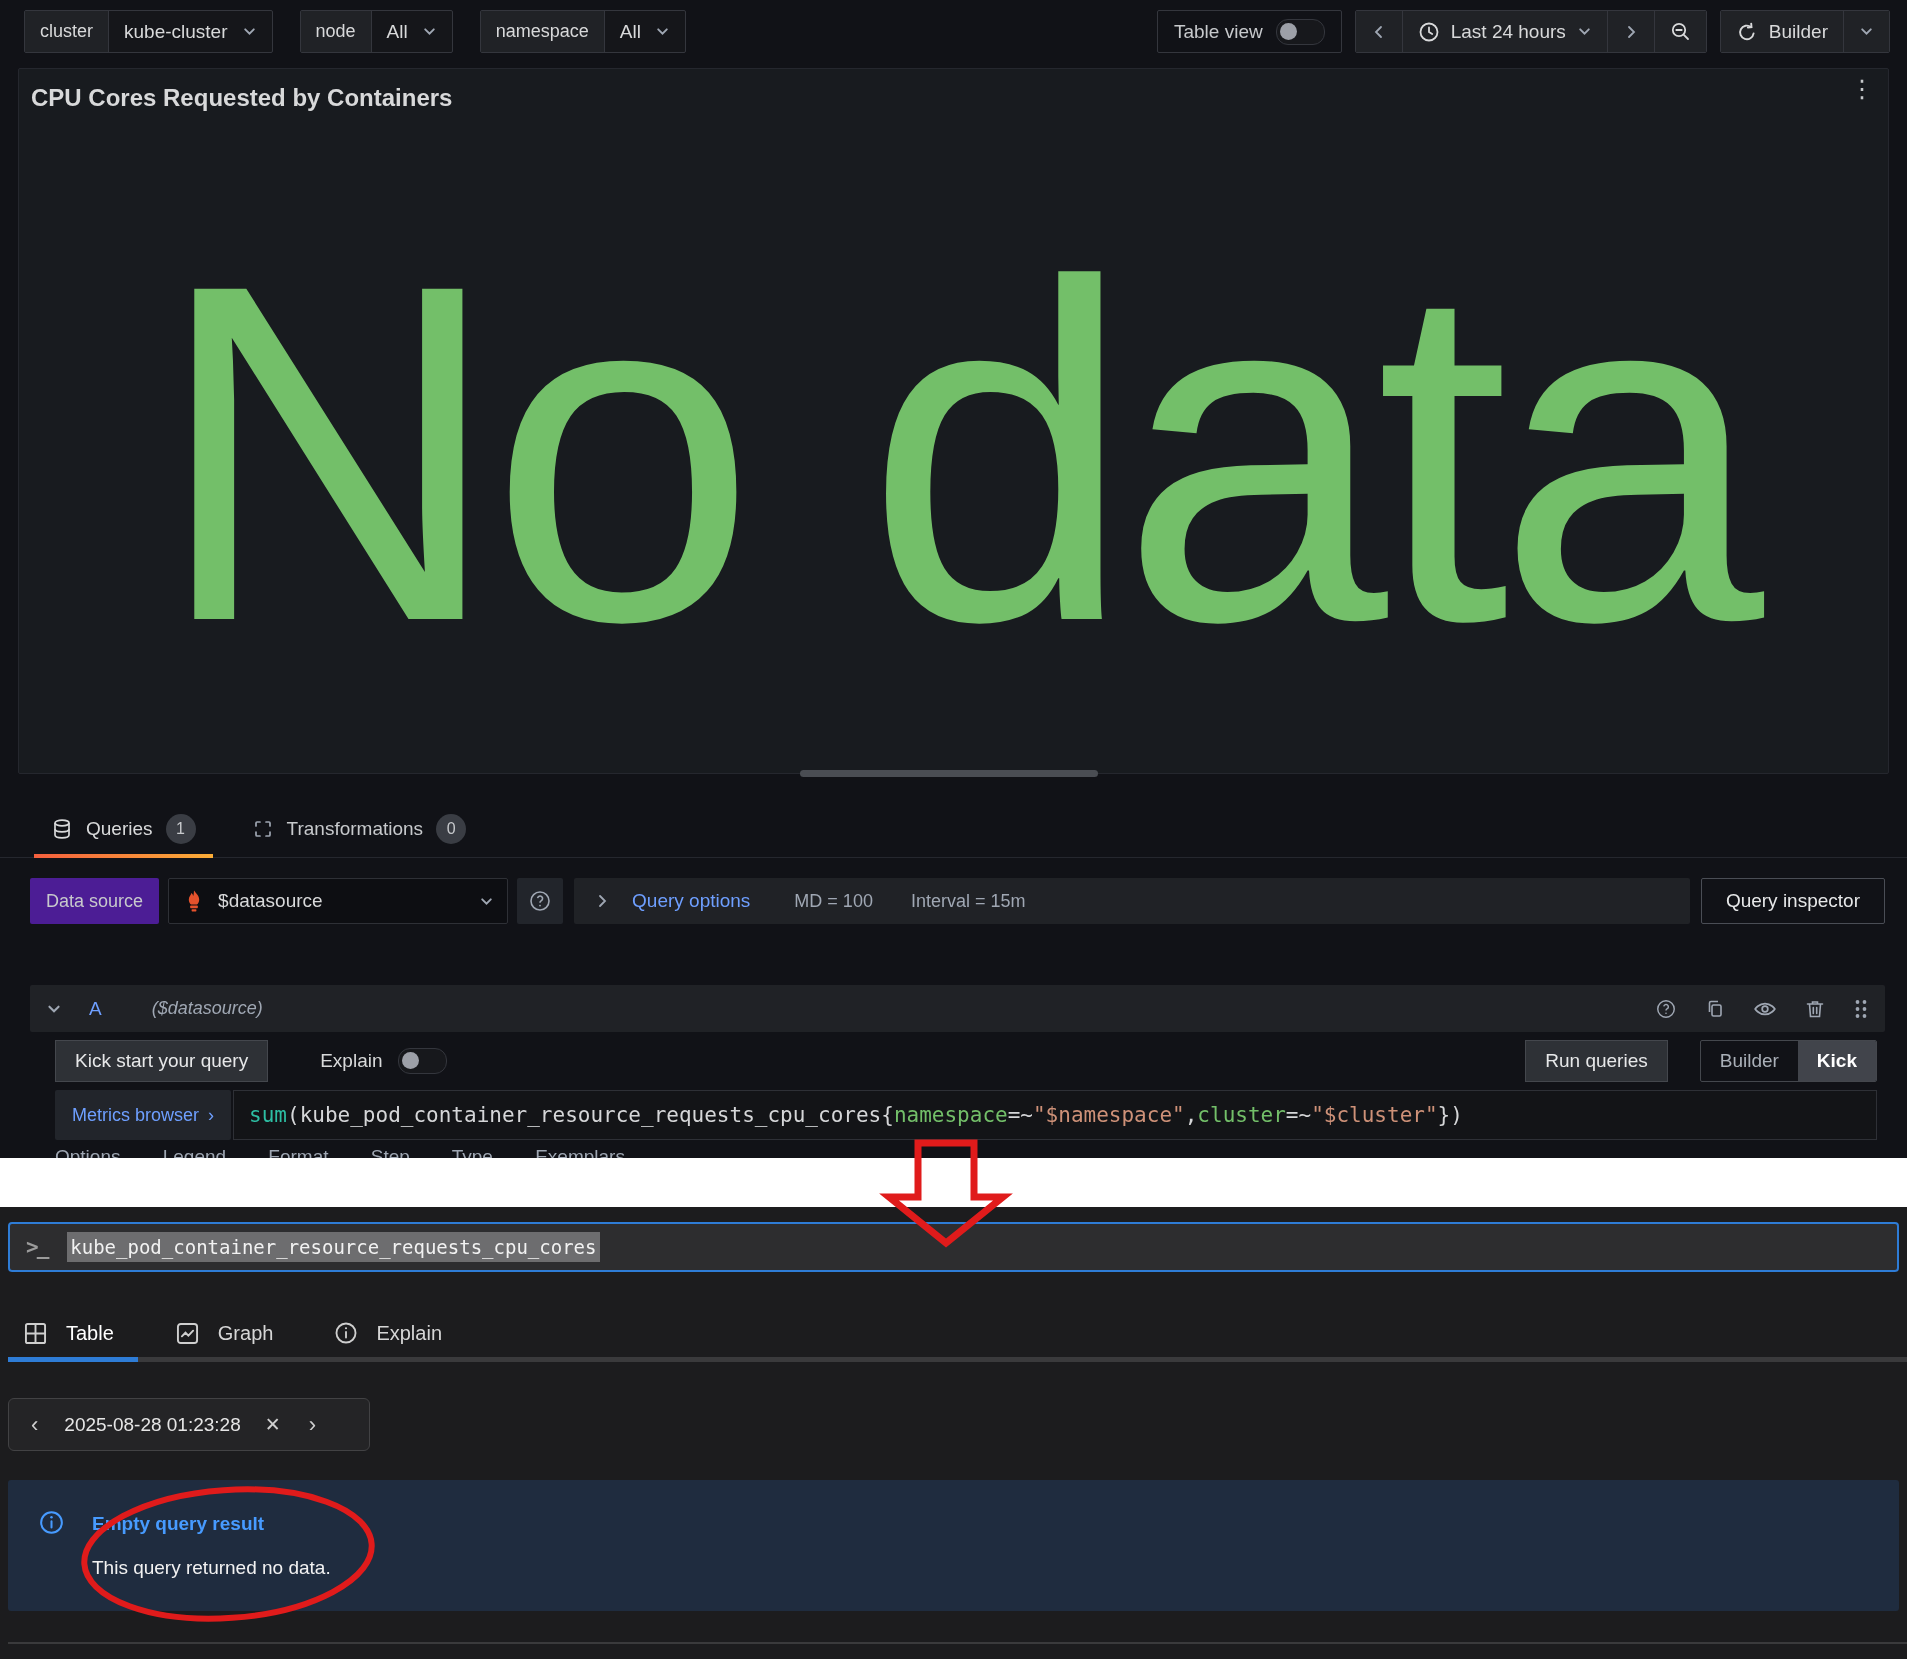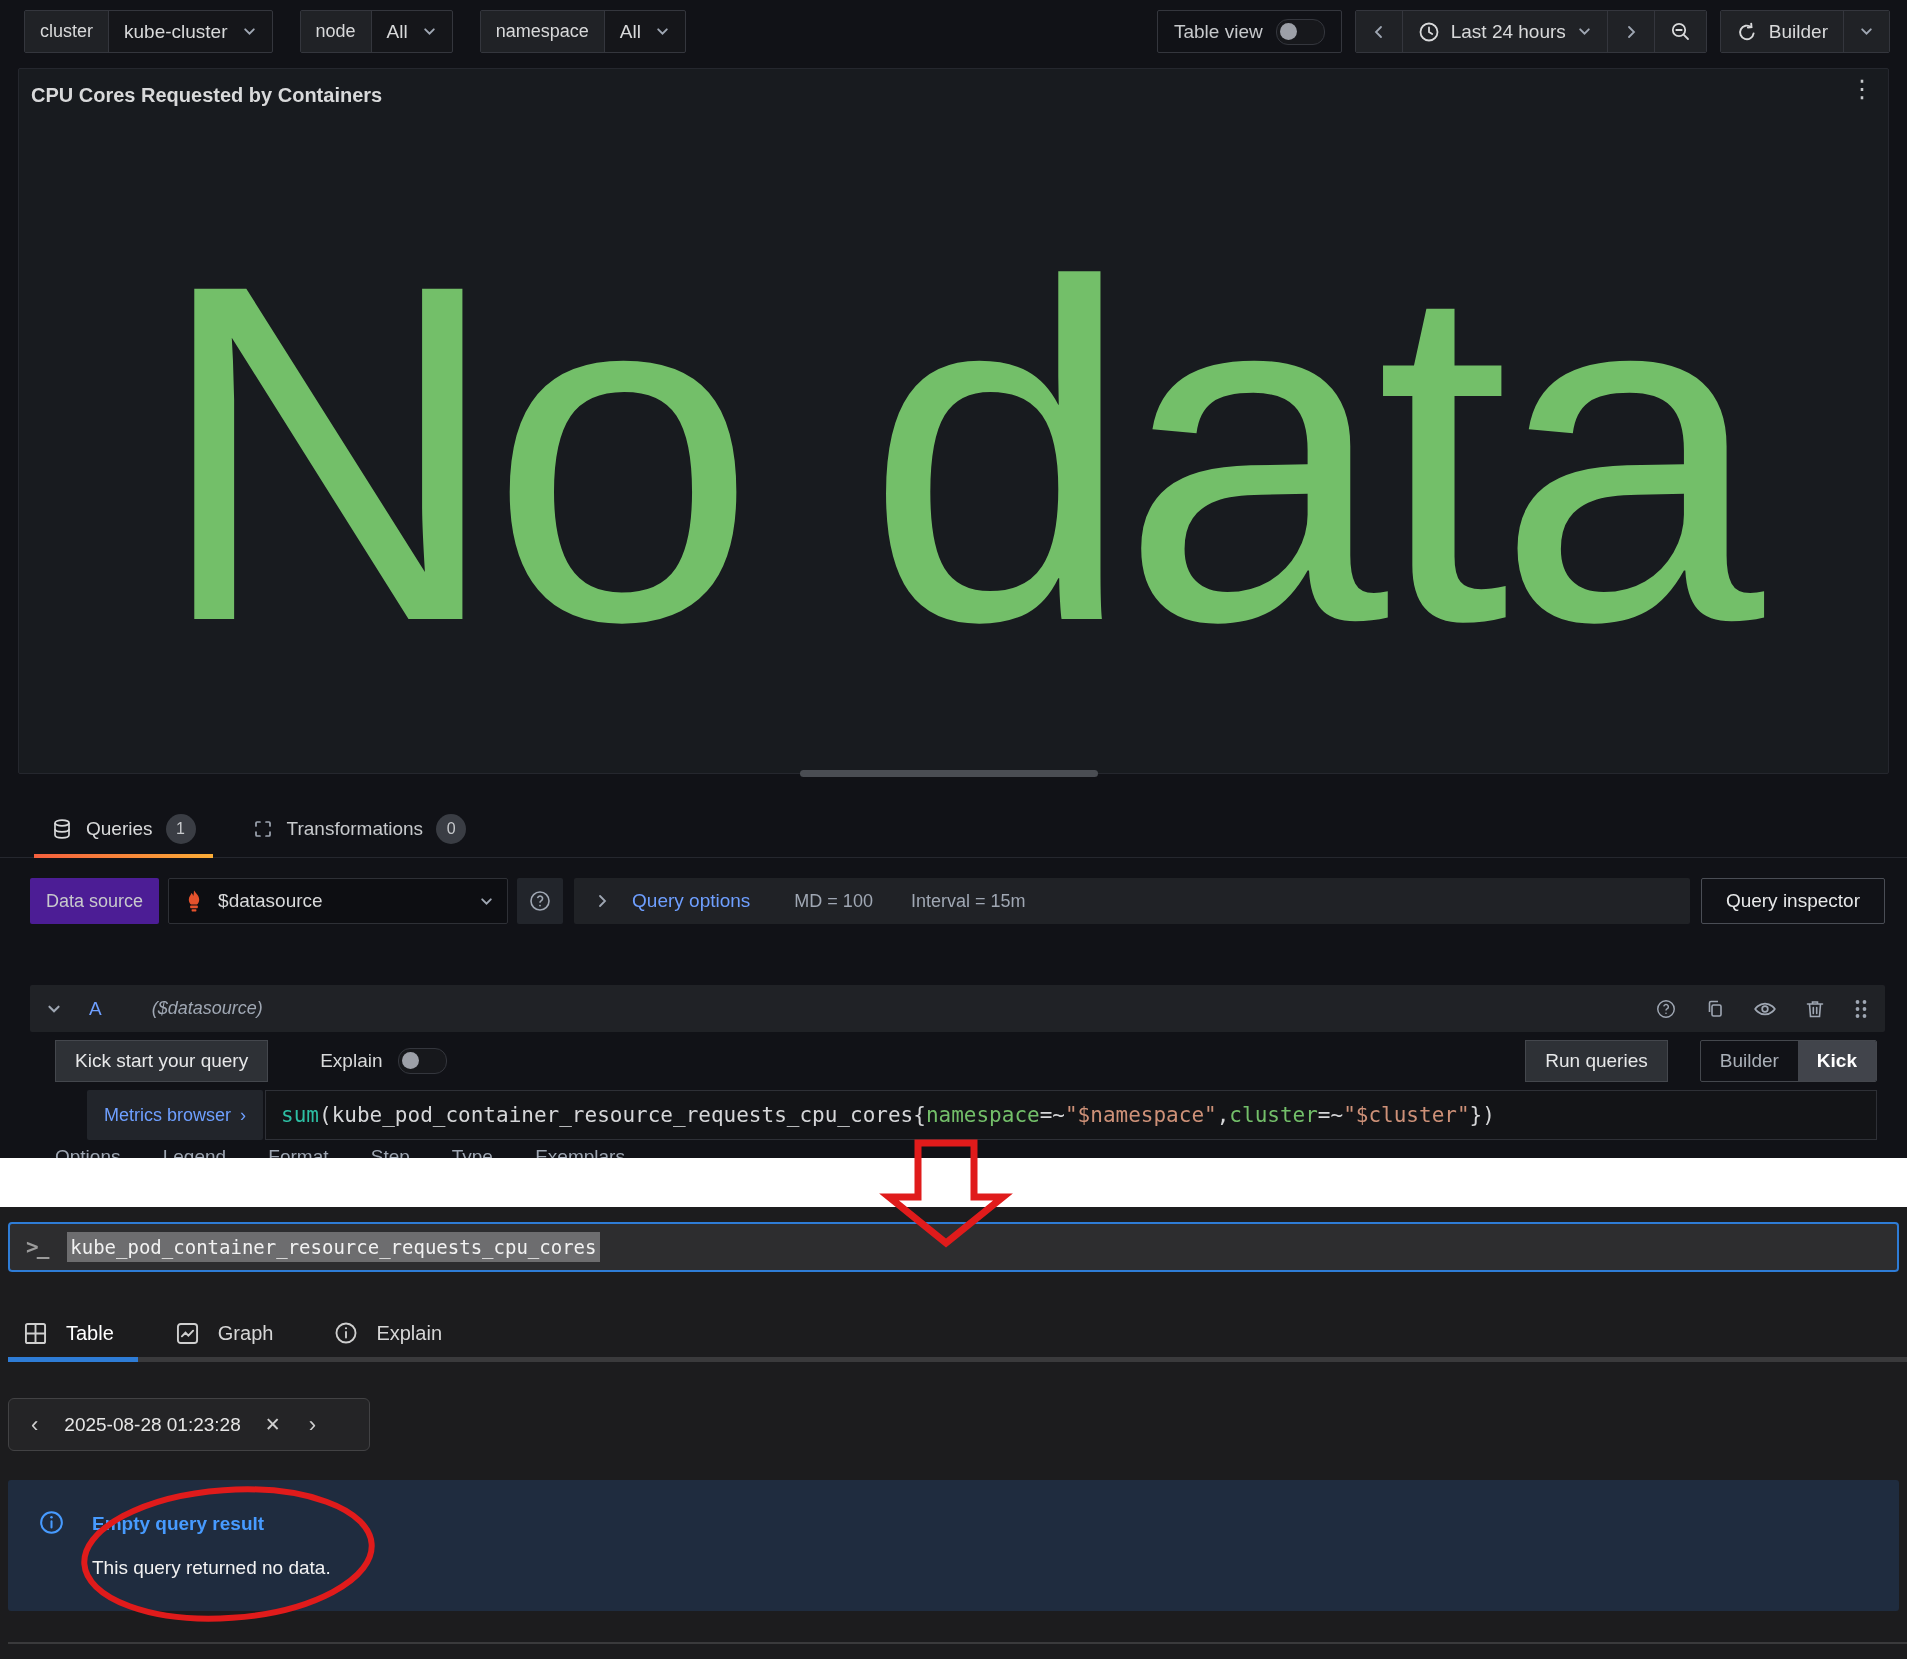--- a/index.html
+++ b/index.html
@@ -16,21 +16,21 @@
   .icon{display:inline-flex;align-items:center;justify-content:center;color:#9fa7b3;}
   .gt-right{margin-left:auto;display:flex;align-items:center;gap:13px;}
   .tv-chip{height:41px;border:1px solid #34363d;border-radius:2px;display:flex;align-items:center;gap:13px;padding:0 16px;color:#c7c9cc;font-size:19px;}
   .toggle{width:47px;height:24px;border-radius:12px;background:#17181c;border:1px solid #34363d;position:relative;}
   .toggle::after{content:"";position:absolute;left:3px;top:3px;width:17px;height:17px;border-radius:50%;background:#9da0a8;}
   .btn-group{display:flex;align-items:stretch;height:41px;border:1px solid #34363d;border-radius:2px;overflow:hidden;}
   .tbtn{background:#202226;display:flex;align-items:center;gap:11px;padding:0 15px;color:#d8d9da;font-size:19px;font-weight:500;}
   .tbtn + .tbtn{border-left:1px solid #34363d;}
 
   .panel{position:absolute;left:18px;top:68px;width:1869px;height:704px;background:#181b1f;border:1px solid #25272e;border-radius:2px;overflow:hidden;}
-  .panel-title{position:absolute;top:15px;left:12px;font-size:20px;font-weight:600;color:#d8d9da;}
+  .panel-title{position:absolute;top:15px;left:12px;font-size:24px;font-weight:600;color:#d8d9da;}
   .kebab{position:absolute;top:8px;right:14px;font-size:24px;color:#c7c9cc;line-height:1;}
   .no-data{position:absolute;inset:0;display:flex;align-items:center;justify-content:center;padding-top:62px;
            color:#73bf69;font-size:480px;letter-spacing:-12px;white-space:nowrap;}
   .scroll-handle{position:absolute;left:800px;top:770px;width:298px;height:7px;border-radius:4px;background:#4a4d53;}
 
   .editor-tabs{position:absolute;top:800px;left:0;right:0;height:57px;border-bottom:1px solid #25272e;display:flex;align-items:stretch;padding-left:34px;}
   .etab{display:flex;align-items:center;gap:13px;padding:0 17px;position:relative;font-size:19px;color:#d8d9da;}
   .etab.inactive{color:#c7c9cc;margin-left:22px;}
   .etab.active::after{content:"";position:absolute;left:0;right:0;bottom:-1px;height:4px;background:linear-gradient(90deg,#f55f3e,#fbad37);}
   .badge{min-width:30px;height:30px;border-radius:15px;background:#3a3d44;color:#c7c9cc;font-size:16px;display:flex;align-items:center;justify-content:center;padding:0 9px;box-sizing:border-box;}
@@ -51,21 +51,21 @@
   .qa-icons{margin-left:auto;display:flex;align-items:center;gap:27px;color:#9fa7b3;}
 
   .kick-row{position:absolute;top:1040px;left:55px;right:30px;height:42px;display:flex;align-items:center;}
   .btn-sec{background:#2e3136;border:1px solid #44474d;border-radius:0;color:#e7e8e9;font-size:19px;font-weight:500;display:flex;align-items:center;padding:17px 19px;height:42px;box-sizing:border-box;}
   .explain-wrap{display:flex;align-items:center;gap:15px;margin-left:52px;color:#d8d9da;font-size:19px;}
   .right-tools{margin-left:auto;display:flex;align-items:center;gap:32px;}
   .seg{display:flex;align-items:stretch;height:42px;border:1px solid #44474d;border-radius:2px;overflow:hidden;box-sizing:border-box;}
   .seg-item{display:flex;align-items:center;padding:0 19px;color:#aab0b8;font-size:19px;}
   .seg-item.active{background:#41444b;color:#fff;font-weight:700;}
 
-  .metrics-row{position:absolute;top:1090px;left:55px;right:30px;height:50px;display:flex;align-items:stretch;margin-left:32px;}
+  .metrics-row{position:absolute;top:1090px;left:55px;right:30px;height:50px;display:flex;align-items:stretch;}
   .mb-chip{background:#22252b;color:#6e9fff;font-size:18px;display:flex;align-items:center;gap:9px;padding:0 17px;border-radius:2px;margin-right:2px;}
   .code-box{flex:1;background:#131417;border:1px solid #2e3036;display:flex;align-items:center;padding:0 15px;
             font-family:"DejaVu Sans Mono",monospace;font-size:21px;color:#d5d6d8;white-space:pre;}
   .tk-fn{color:#2dbfa4;}.tk-lab{color:#73bf69;}.tk-str{color:#ce9178;}
 
   .opts-row{position:absolute;top:1146px;left:55px;right:30px;height:12px;overflow:hidden;color:#9fa7b3;font-size:19px;line-height:21px;white-space:pre;}
 
   
   .white-band{position:absolute;top:1158px;left:0;width:100%;height:49px;background:#ffffff;}
 

